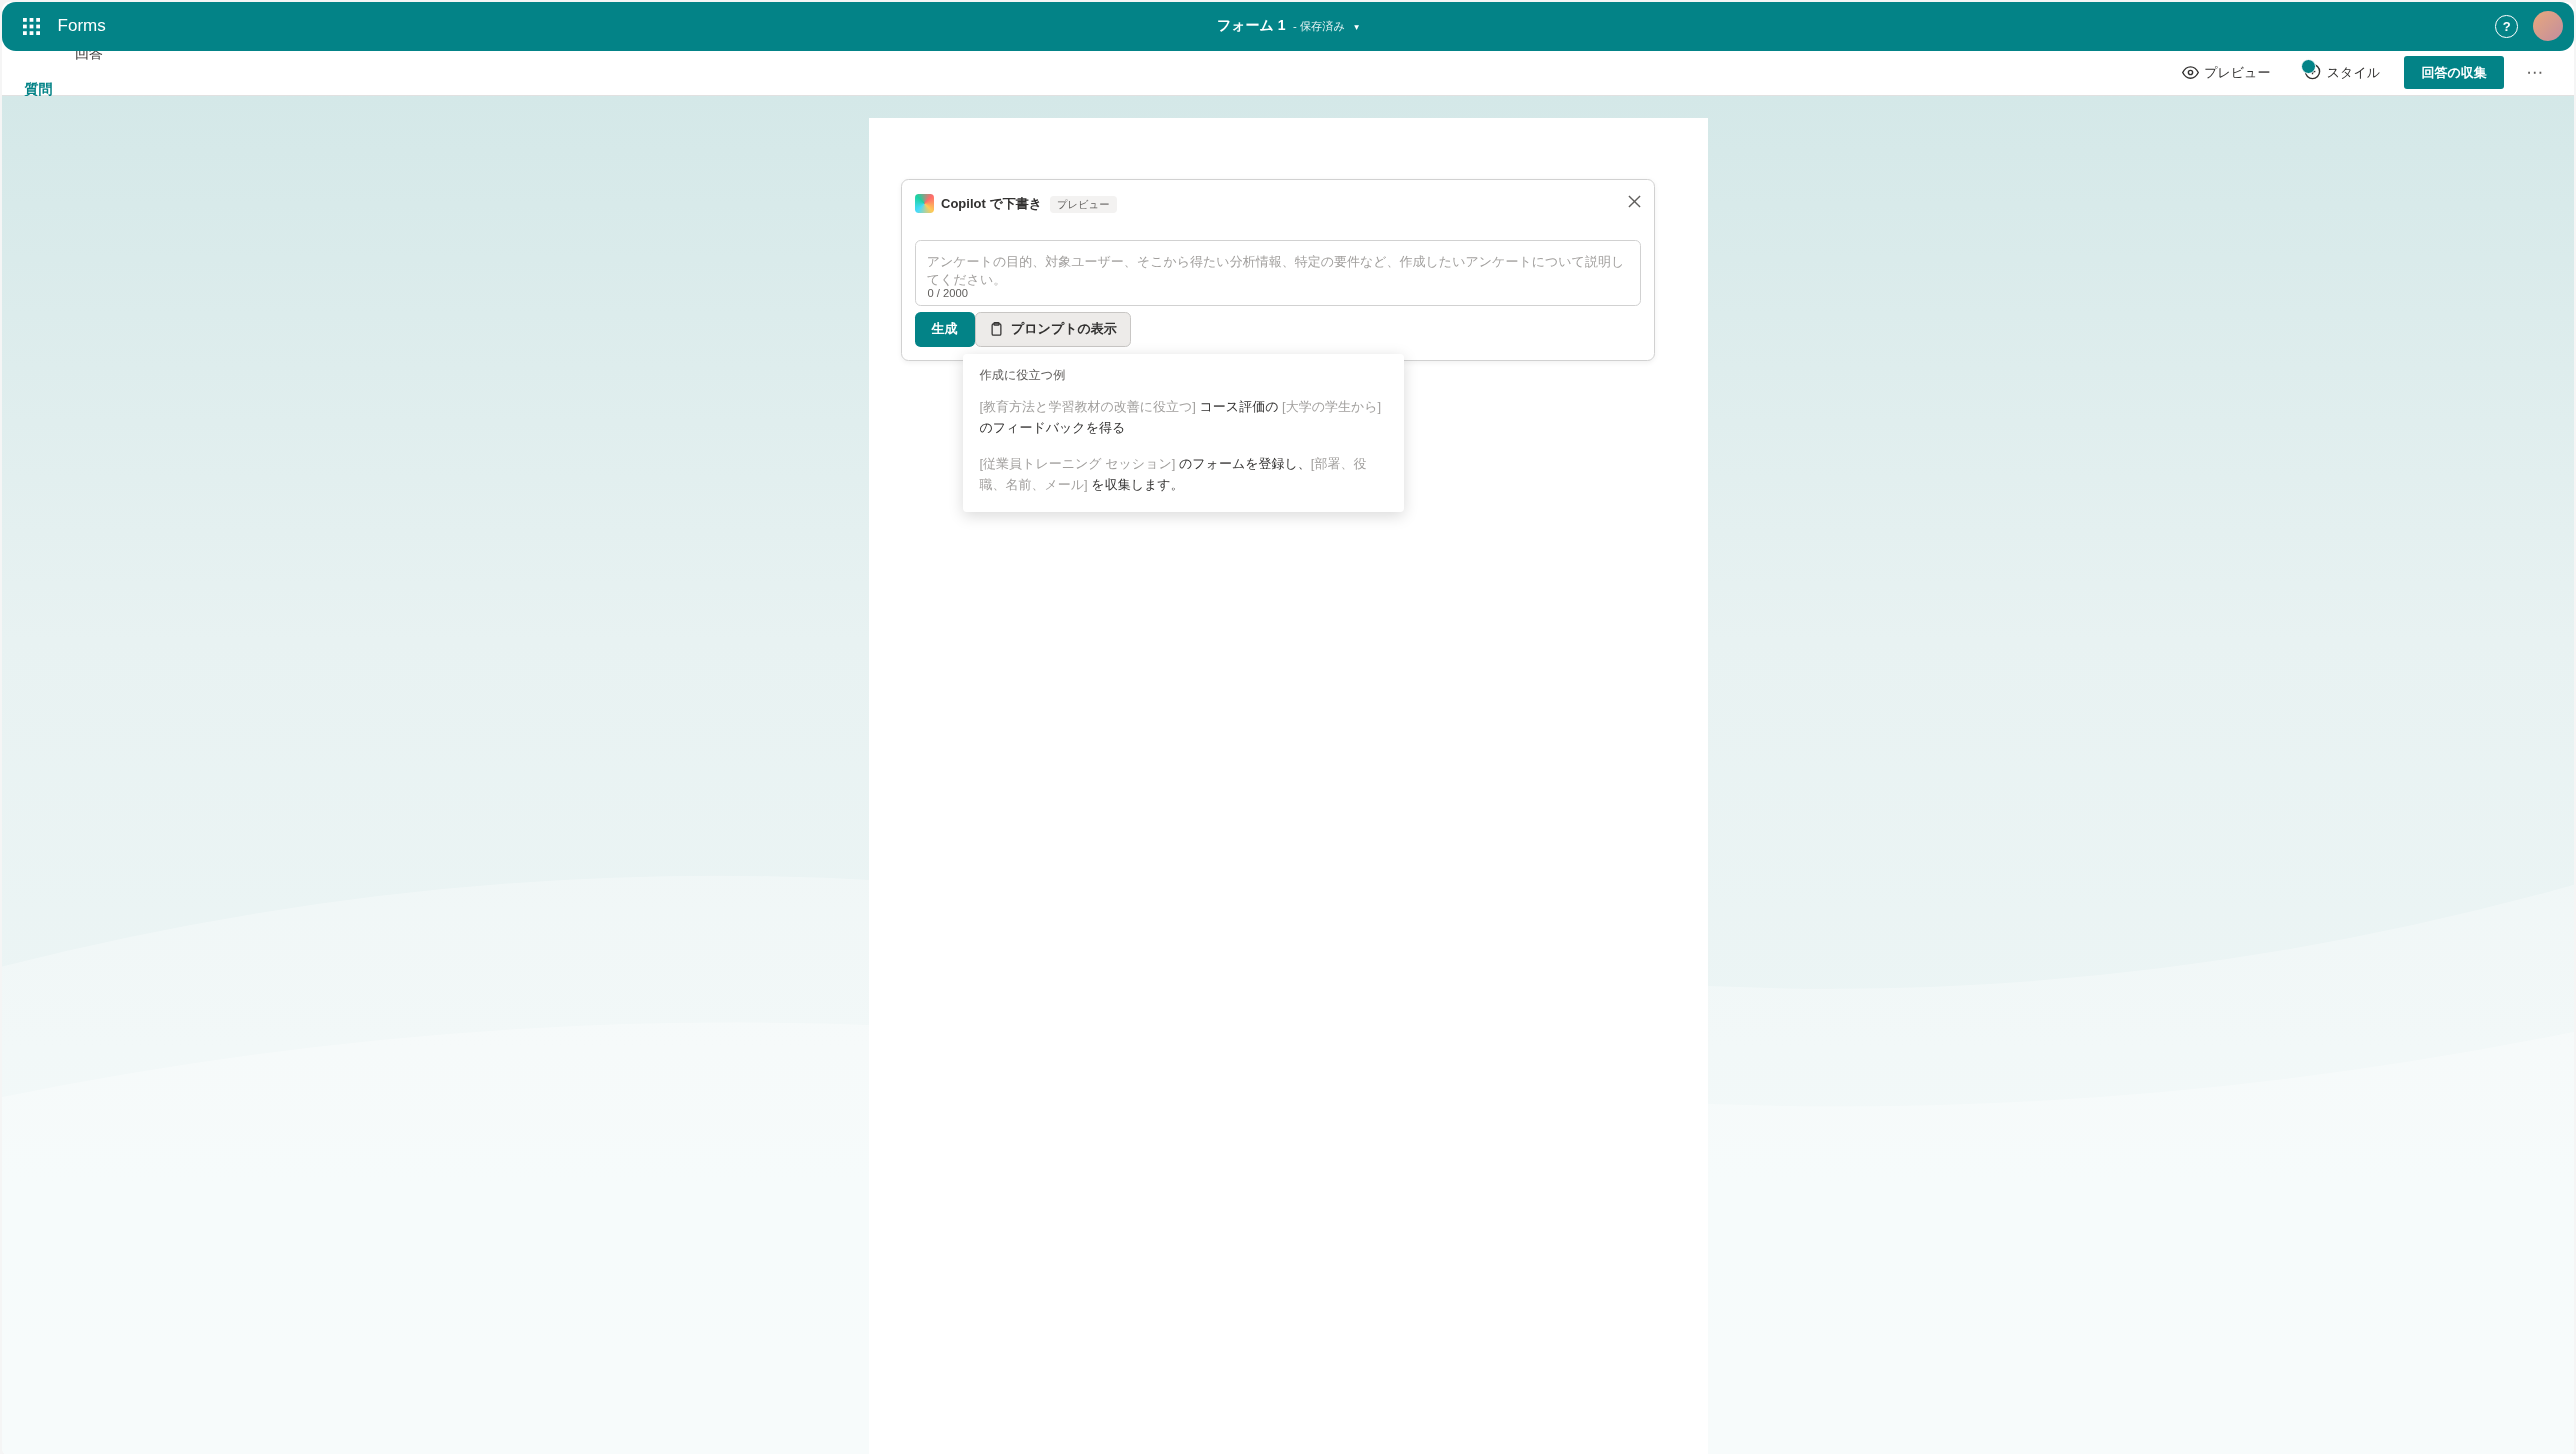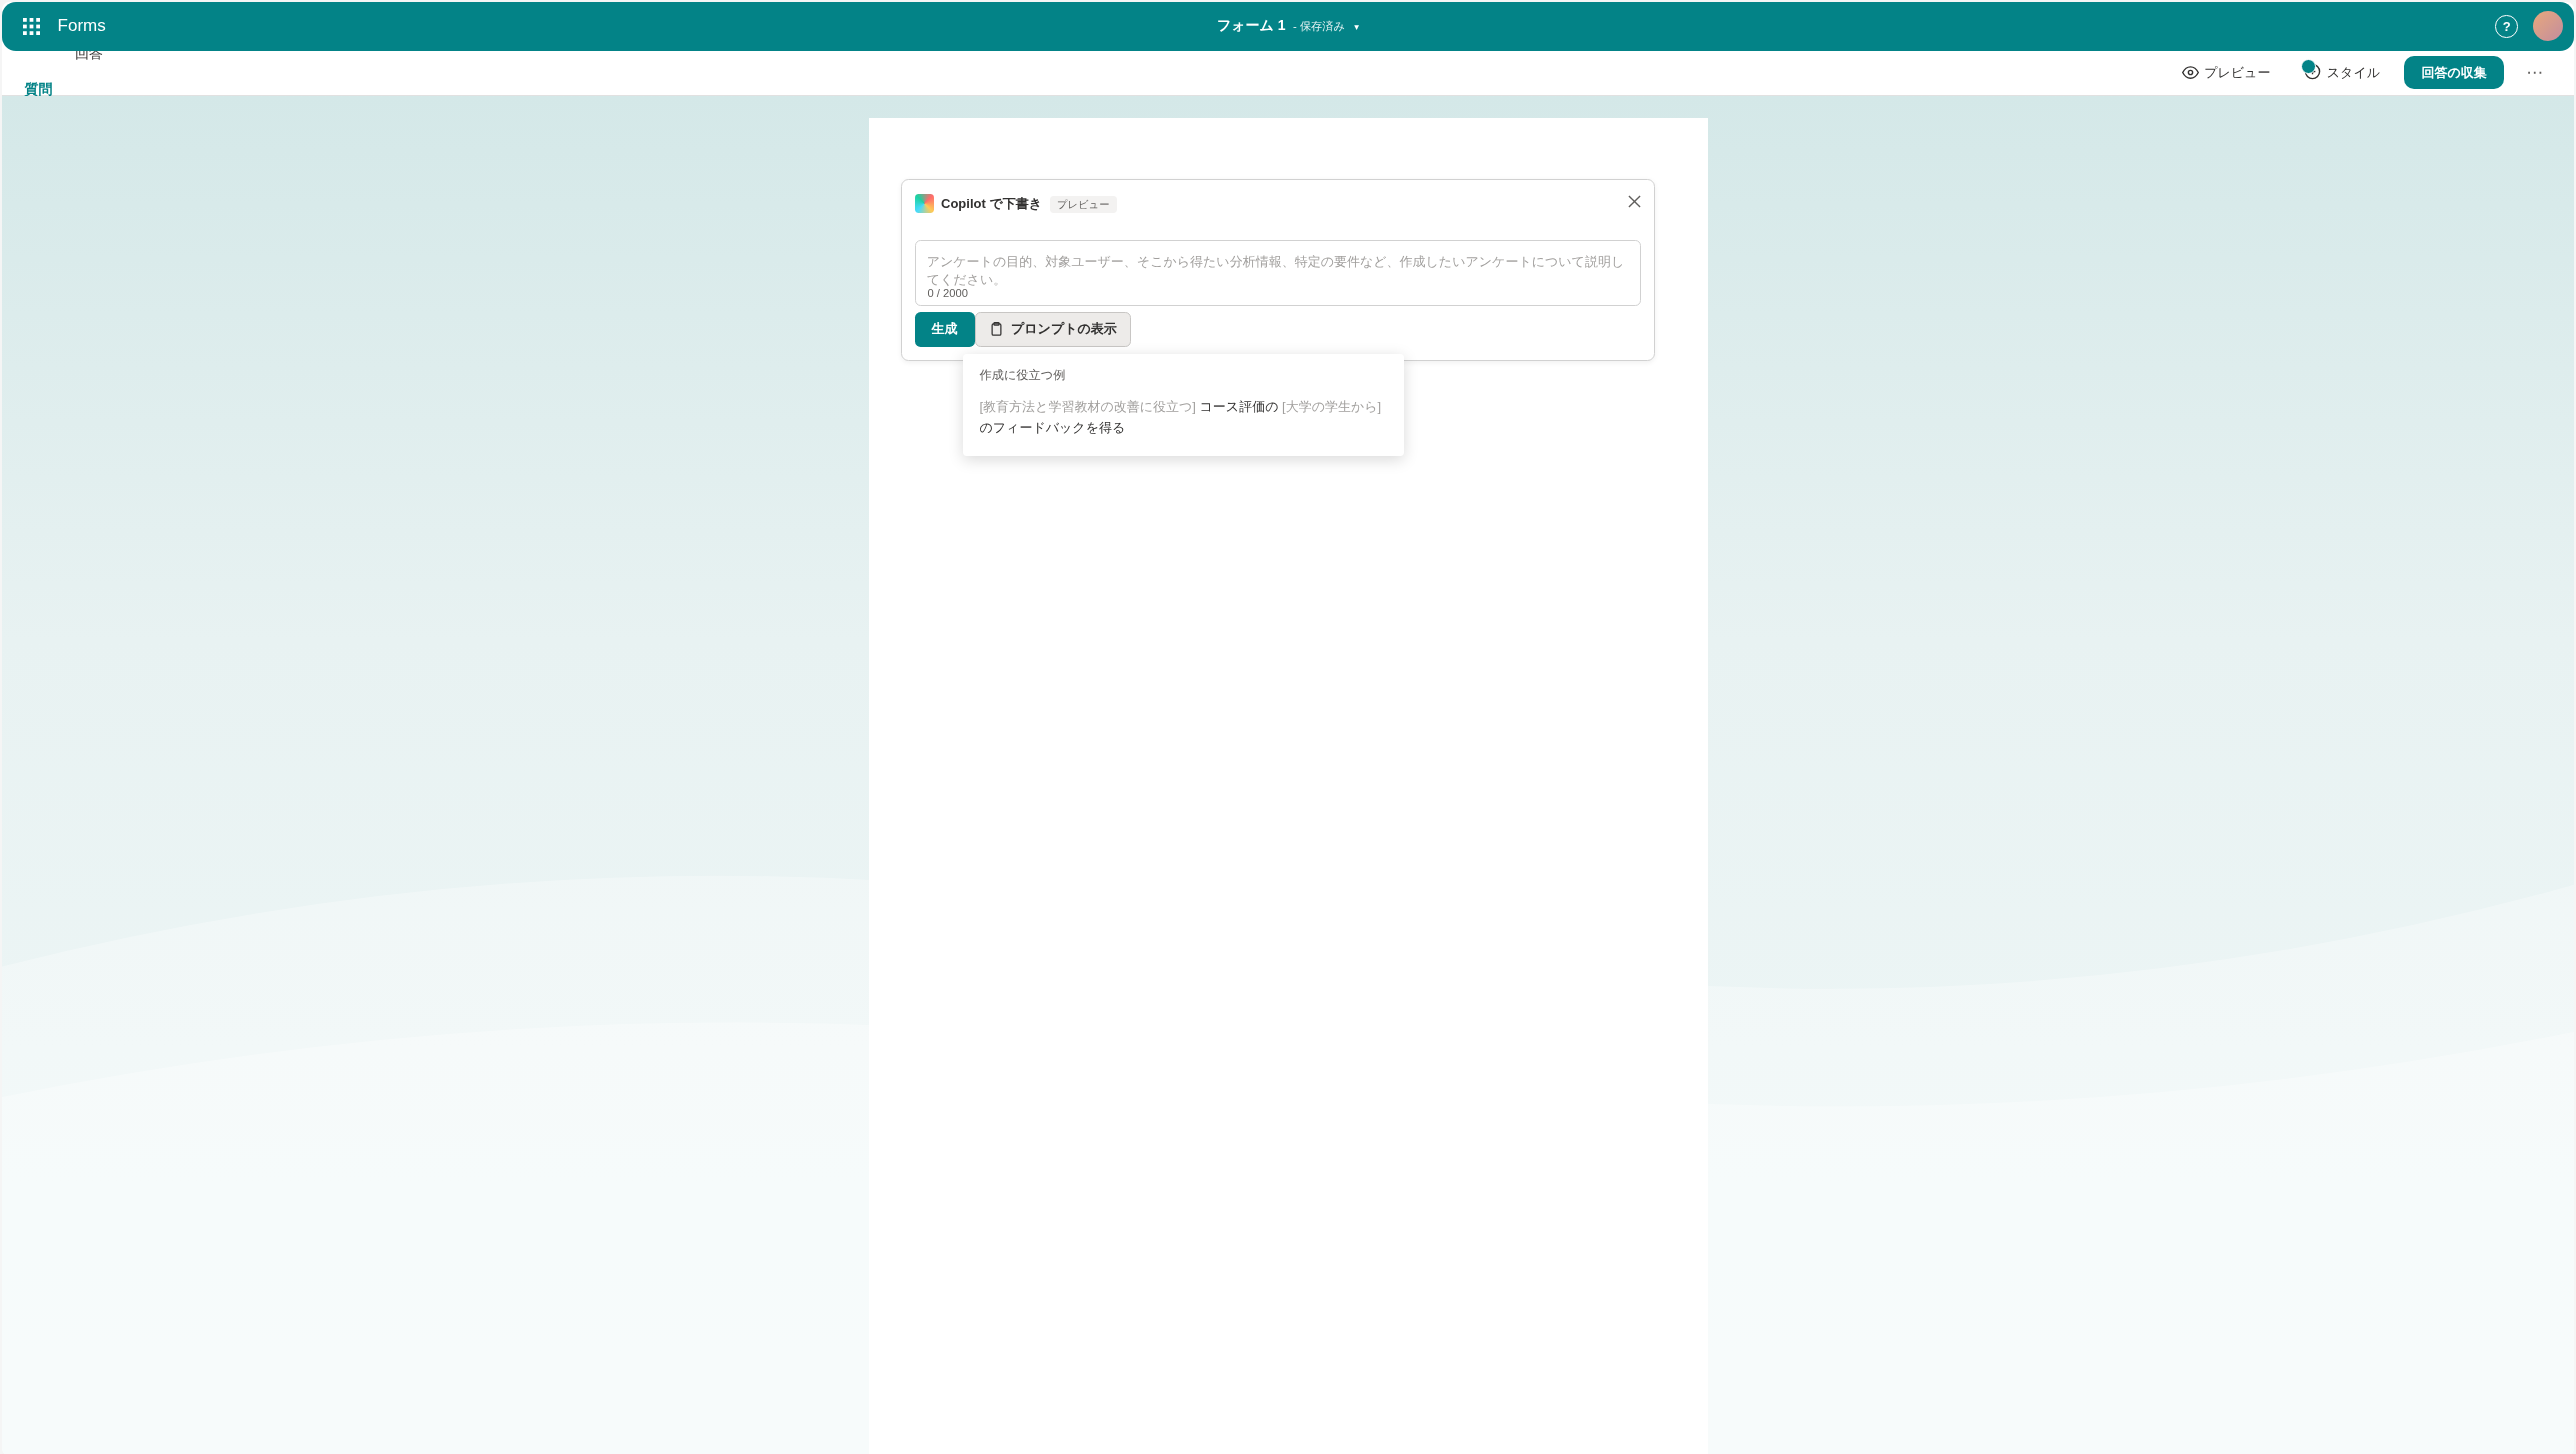--- a/index.html
+++ b/index.html
@@ -129,21 +129,21 @@
       height: 13px;
       background: #038387;
       border-radius: 50%;
       border: 1.9px solid white;
     }
     .collect-btn {
       background: #038387;
       color: white;
       border: none;
       padding: 7.5px 17px;
-      border-radius: 10px;
+      border-radius: 3px;
       font-size: 13px;
       font-weight: 600;
       cursor: pointer;
     }
     .more-btn {
       font-size: 17px;
       cursor: pointer;
       padding: 3.7px 7.5px;
       color: #605e5c;
       letter-spacing: 0.9px;
@@ -367,18 +367,21 @@
             </svg>
             <span>プロンプトの表示</span>
           </button>
         </div>
 
         <div class="examples-dropdown">
           <div class="examples-heading">作成に役立つ例</div>
           <div class="example-item">
             <span class="example-bracket">[教育方法と学習教材の改善に役立つ]</span><span> コース評価の </span><span class="example-bracket">[大学の学生から]</span><span> のフィードバックを得る</span>
           </div>
+          <div class="example-item">
+            <span class="example-bracket">[従業員トレーニング セッション]</span><span> のフォームを登録し、</span><span class="example-bracket">[部署、役職、名前、メール]</span><span> を収集します。</span>
+          </div>
         </div>
       </div>
     </div>
   </div>
 </div>
 
 
 </body></html>

